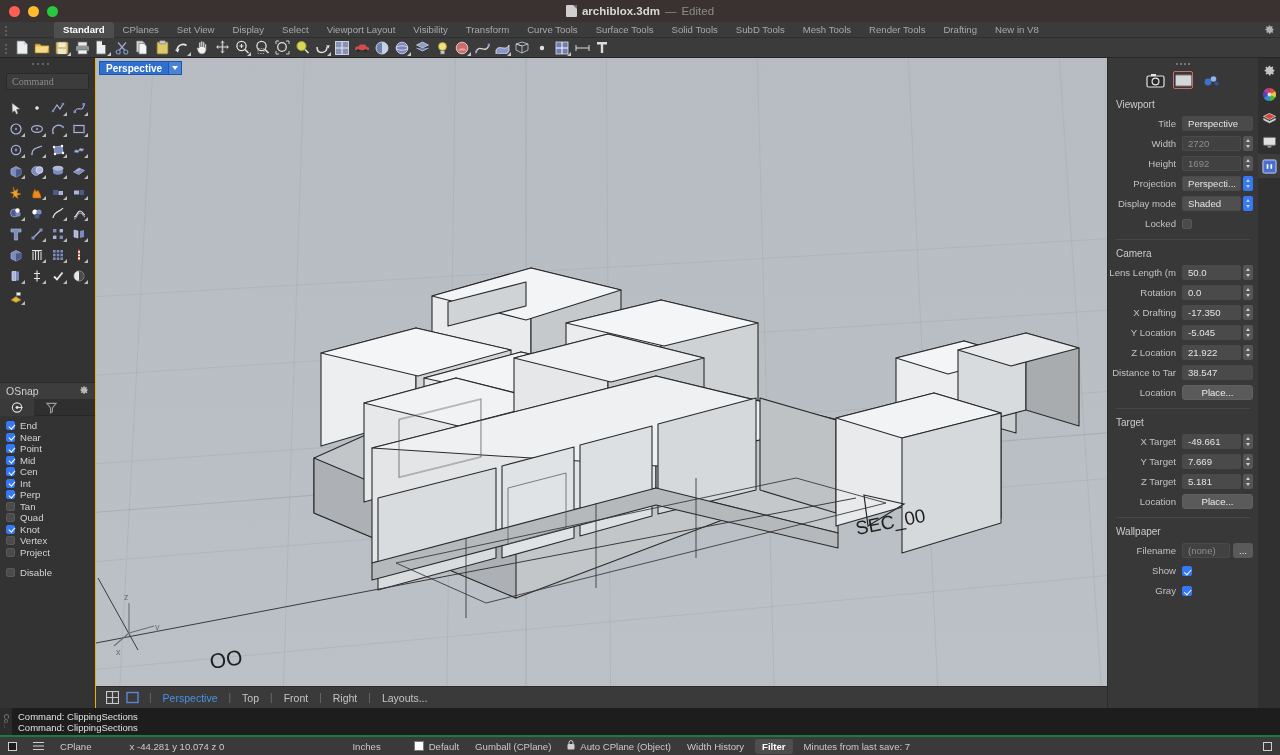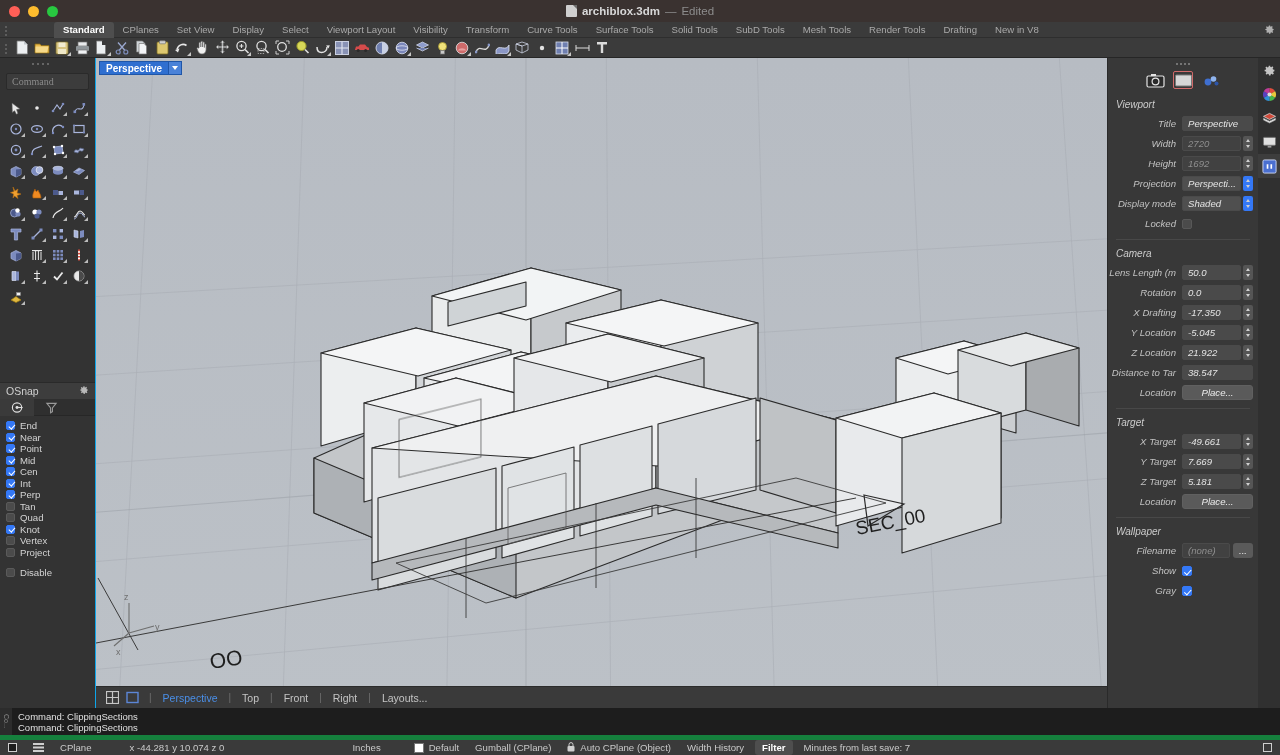--- a/index.html
+++ b/index.html
@@ -3,21 +3,21 @@
 <meta charset="utf-8">
 <style>
   * { box-sizing: border-box; margin: 0; padding: 0; }
   html, body {
     width: 1280px; height: 755px;
     background: #2b2b2b;
     font-family: "Liberation Sans", sans-serif;
     overflow: hidden;
     -webkit-font-smoothing: antialiased;
   }
-  #app { position: relative; width: 1280px; height: 755px; background: #0ea5e9; }
+  #app { position: relative; width: 1280px; height: 755px; background: #eab308; }
 
   
   .titlebar {
     position: absolute; top: 0; left: 0; width: 1280px; height: 22px;
     background: #3a3230; display: flex; align-items: center;
   }
   .traffic { display: flex; gap: 8px; padding-left: 9px; align-items: center; }
   .tl { width: 11px; height: 11px; border-radius: 50%; }
   .tl.red { background: #ff5f57; }
   .tl.yellow { background: #febc2e; }
@@ -191,21 +191,21 @@
     padding-left: 6px; border-top: 1px solid #2b2b2b;
   }
   .vpt-ic { width: 20px; height: 16px; display:flex; align-items:center; justify-content:center; }
   .vpt-sep { color: #6e6e6e; font-size: 10px; padding: 0 7px; }
   .vpt { font-size: 10.5px; color: #c4c4c4; padding: 0 4px; }
   .vpt.active { color: #4a8fe8; }
 
   
   .rightpanel {
     position: absolute; top: 58px; right: 22px; width: 151px; height: 650px;
-    background: #383838; border-left: 1px solid #2a2a2a; font-style: italic;
+    background: #383838; border-left: 1px solid #2a2a2a;
   }
   .rp-grip { height: 11px; position: relative; }
   .rp-grip:before {
     content:""; position:absolute; left:68px; top:5px; width:2px; height:2px;
     background:#888; border-radius:50%;
     box-shadow: 4px 0 0 #888, 8px 0 0 #888, 12px 0 0 #888;
   }
   .rp-icons {
     height: 22px; display:flex; align-items:center; justify-content:center;
     gap: 8px;
@@ -282,21 +282,21 @@
     writing-mode: vertical-rl; display:flex; align-items:center; justify-content:center;
   }
   .ch-lines { flex:1; padding-left: 6px; padding-top: 0px; overflow:hidden; }
   .ch-line { font-size: 9.5px; color: #e0e0e0; line-height: 10.5px; white-space: nowrap; }
   .ch-line.cut { color:#cfcfcf; }
 
   
   .statusbar {
     position: absolute; left: 0; top: 735px; width: 1280px; height: 20px;
     background: #3a3a3a; display:flex; align-items:center;
-    border-top: 5px solid #15803d; font-size: 9.6px; color: #cacaca;
+    border-top: 2px solid #15803d; font-size: 9.6px; color: #cacaca;
   }
   .sb-item { padding: 0 8px; white-space: nowrap; display:flex; align-items:center; gap:5px; }
   .sb-item.strong { color:#fff; font-weight:bold; background:#4e4e4e; border-radius:3px;
     padding: 2px 7px; margin: 0 3px; }
   .sb-sq {
     width: 9px; height: 9px; border: 1.5px solid #cfcfcf; background: #1c1c1c;
     flex:none;
   }
   .sb-sq2 { width:9px; height:9px; border:1.5px solid #cfcfcf; background:transparent; }
   .sb-list { width:11px; height:9px; position:relative; }

